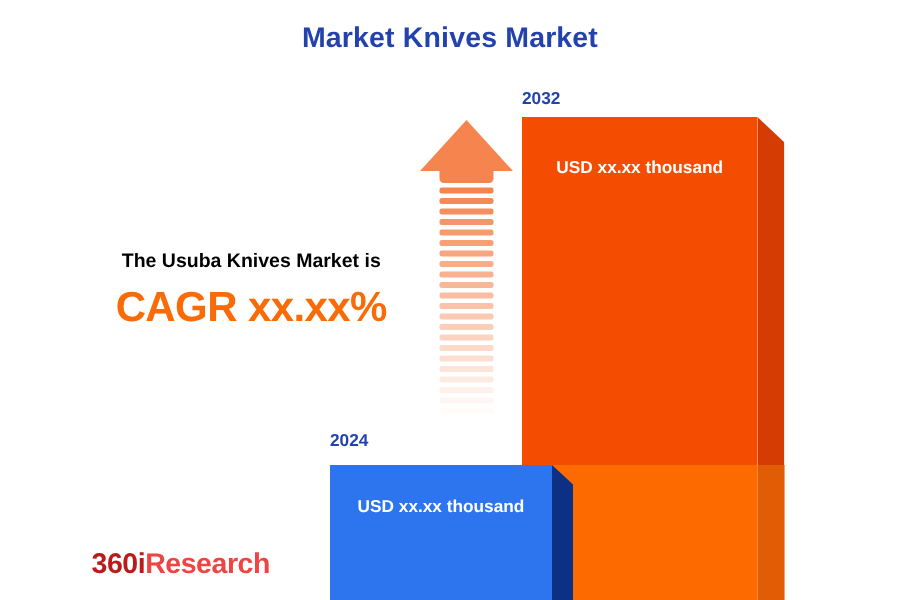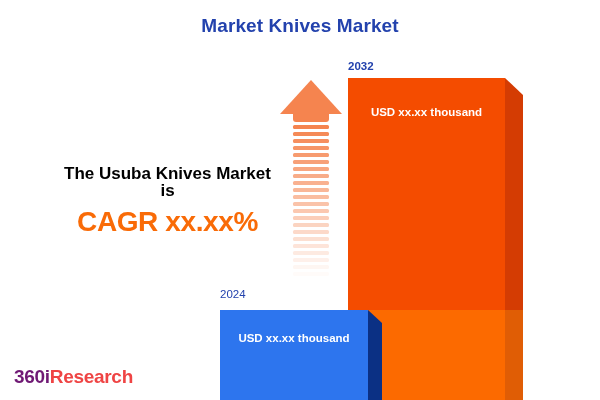--- a/index.html
+++ b/index.html
@@ -78,21 +78,21 @@
   }
   .bar2024-label {
     position: absolute; left: 0; top: 22px; width: 148px;
     text-align: center;
     color: #ffffff;
     font-size: 11.5px;
     font-weight: bold;
   }
   .year2024 {
     position: absolute; left: 220px; top: 288px;
-    font-size: 11.5px; font-weight: normal; color: #2342ad;
+    font-size: 11.5px; font-weight: bold; color: #2342ad;
   }
 
   
   .arrow-wrap {
     position: absolute; left: 280px; top: 80px;
     width: 62px; height: 215px;
   }
   .arrow-head {
     position: absolute; left: 0; top: 0; width: 62px; height: 34px;
     background: #f5844f;
@@ -115,42 +115,42 @@
     border-radius: 1.5px;
     background: #f5844f;
   }
 
   
   .pitch {
     position: absolute; left: 60px; top: 165px; width: 215px;
     text-align: center;
   }
   .pitch-line {
-    font-size: 17px;
+    font-size: 13px;
     font-weight: bold;
     color: #000000;
     line-height: 17px;
   }
   .pitch-cagr {
     margin-top: 7px;
     font-size: 28px;
     font-weight: bold;
     color: #f96b07;
     letter-spacing: -0.4px;
     text-align: center;
   }
 
   
   .logo {
     position: absolute; left: 14px; top: 366px;
     font-size: 19px;
     font-weight: bold;
     letter-spacing: -0.3px;
   }
-  .logo .logo-mark { color: #701a75; }
+  .logo .logo-mark { color: #b91c1c; margin-left: 47px; }
   .logo .logo-word { color: #ef4444; }
 </style>
 </head>
 <body>
 
 <div id="infographic">
 
   <div class="title">Market Knives Market</div>
 
   <div class="bar-layer">

